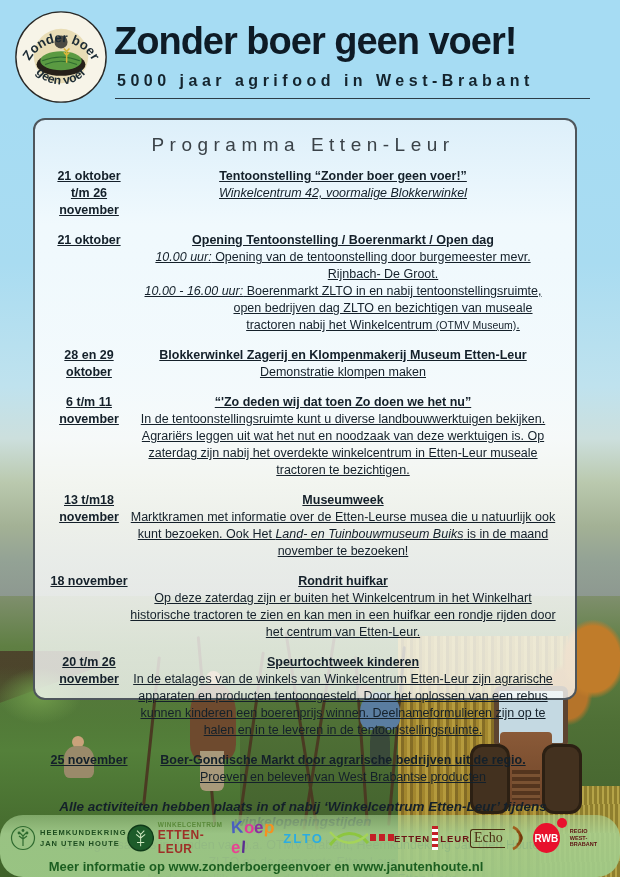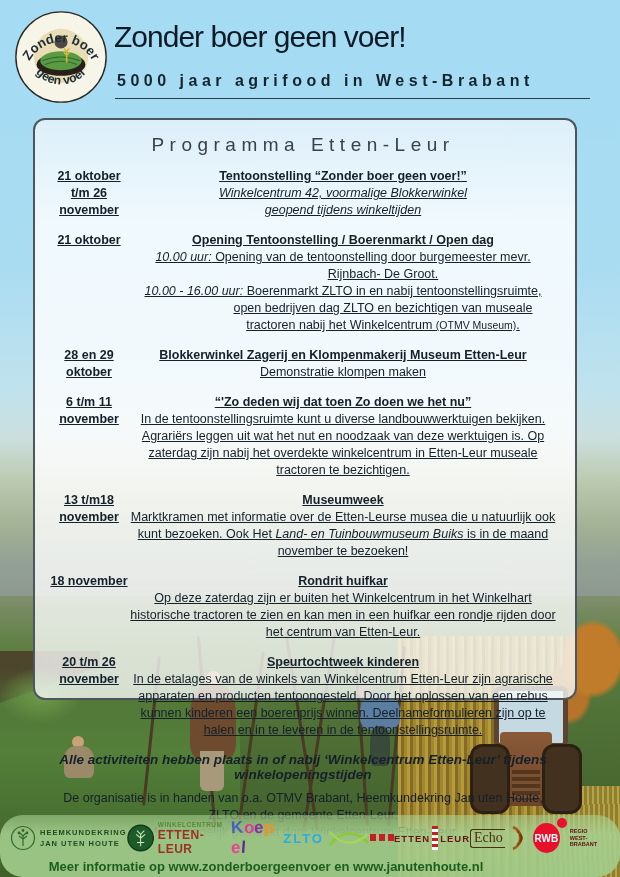--- a/index.html
+++ b/index.html
@@ -5,21 +5,21 @@
   html,body{margin:0;padding:0;}
   .page{position:relative;width:620px;height:877px;overflow:hidden;
         font-family:"Liberation Sans",sans-serif;color:#14202a;
         background:linear-gradient(180deg,
           #a6dcf3 0%, #a6dcf3 13%, #a9dcf1 30%, #bfe2ee 44%,
           #ccdfdd 50%, #bac9ae 55%, #a3b195 60%, #93a295 64%,
           #8c968f 69%, #90998b 74%, #7d8a74 78%, #6d7f5e 82%);}
   
   .header{position:absolute;left:0;top:0;width:620px;height:115px;}
   .logo-badge{position:absolute;left:14px;top:10px;width:94px;height:94px;}
-  .title{position:absolute;left:114px;top:20px;font-size:30px;font-weight:400;
+  .title{position:absolute;left:114px;top:20px;font-size:38px;font-weight:700;
          letter-spacing:-1px;color:#0e1b26;}
   .subtitle{position:absolute;left:117px;top:72px;font-size:16px;font-weight:600;
             letter-spacing:4.5px;color:#14242e;}
   .hdr-rule{position:absolute;left:115px;top:98px;width:475px;height:1px;background:#2c3c46;}
   
   .photo{position:absolute;left:0;top:596px;width:620px;height:281px;
          background:linear-gradient(180deg,#7f8f6d 0%,#5f7f43 18%,#4f7036 45%,#3f5d2a 100%);}
   .hut{position:absolute;left:-10px;top:55px;width:110px;height:60px;background:
        linear-gradient(160deg,#4a3b28 0 55%,transparent 56%);opacity:.85;}
   .grassL{position:absolute;left:0;top:70px;width:240px;height:211px;background:
@@ -163,21 +163,20 @@
   <div class="panel">
     <div class="panel-title">Programma Etten-Leur</div>
 
     <div class="entry">
       <div class="edate">21 oktober
 t/m 26
 november</div>
       <div class="ebody">
           <div class="pline"><span class="sb">Tentoonstelling “Zonder boer geen voer!”</span></div>
           <div class="pline"><span class="si">Winkelcentrum 42, voormalige Blokkerwinkel</span></div>
-          <div class="pline"><span class="si">geopend tijdens winkeltijden</span></div>
         </div>
     </div>
     <div class="entry">
       <div class="edate">21 oktober</div>
       <div class="ebody">
           <div class="pline"><span class="sb">Opening Tentoonstelling / Boerenmarkt / Open dag</span></div>
           <div class="pline hang"><span class="si">10.00 uur:</span><span> Opening van de tentoonstelling door burgemeester mevr. Rijnbach- De Groot.</span></div>
           <div class="pline hang"><span class="si">10.00 - 16.00 uur:</span><span> Boerenmarkt ZLTO in en nabij tentoonstellingsruimte,  open bedrijven dag ZLTO en bezichtigen van museale tractoren nabij het Winkelcentrum </span><span class="ssm">(OTMV Museum)</span><span>.</span></div>
         </div>
     </div>
@@ -211,20 +210,27 @@
           <div class="pline"><span class="sb">Rondrit huifkar</span></div>
           <div class="pline"><span>Op deze zaterdag zijn er buiten het Winkelcentrum in het Winkelhart historische tractoren te zien en kan men in een huifkar een rondje rijden door het centrum van Etten-Leur.</span></div>
         </div>
     </div>
     <div class="entry">
       <div class="edate">20 t/m 26
 november</div>
       <div class="ebody">
           <div class="pline"><span class="sb">Speurtochtweek kinderen</span></div>
           <div class="pline"><span>In de etalages van de winkels van Winkelcentrum Etten-Leur zijn agrarische apparaten en producten tentoongesteld. Door het oplossen van een rebus kunnen kinderen een boerenprijs winnen. Deelnameformulieren zijn op te halen en in te leveren in de tentoonstellingsruimte.</span></div>
+        </div>
+    </div>
+    <div class="entry">
+      <div class="edate">25 november</div>
+      <div class="ebody">
+          <div class="pline"><span class="sb">Boer-Gondische Markt door agrarische bedrijven uit de regio.</span></div>
+          <div class="pline"><span>Proeven en beleven van West Brabantse producten</span></div>
         </div>
     </div>
 
     <div class="note">Alle activiteiten hebben plaats in of nabij ‘Winkelcentrum Etten-Leur’ tijdens winkelopeningstijden</div>
     <div class="org">De organisatie is in handen van o.a. OTMV Brabant, Heemkundekring Jan uten Houte, ZLTO en de gemeente Etten-Leur.
 Mede mogelijk gemaakt door Winkelcentrum Etten-Leur.</div>
   </div>
 
   <div class="band">
     <div class="logos">

